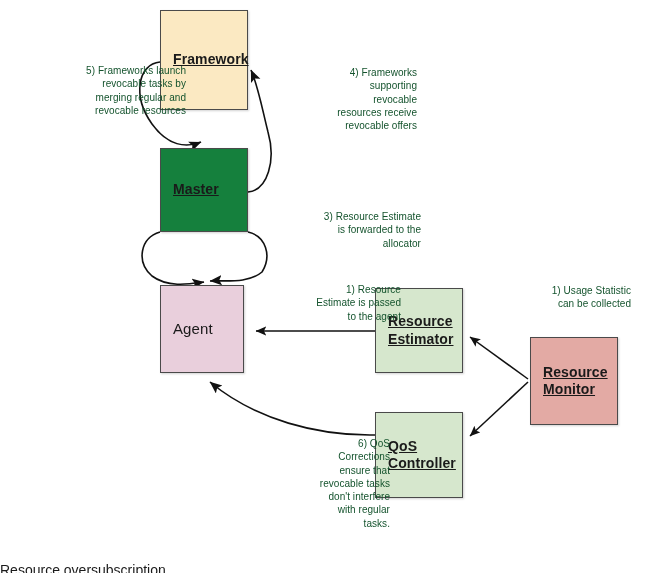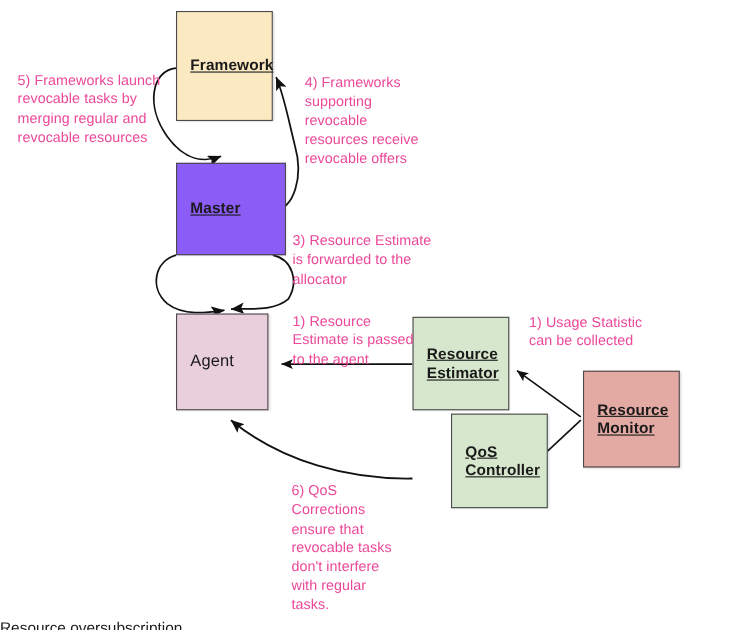--- a/index.html
+++ b/index.html
@@ -41,25 +41,26 @@
     font-size: 14px;
     line-height: 1.22;
     white-space: pre-line;
     letter-spacing: 0.1px;
   }
   .node.bold .node-label { font-weight: bold; text-decoration: underline; }
   .node.plain .node-label { font-weight: normal; font-size: 15px; }
 
   .ann {
     position: absolute;
-    font-size: 13px;
+    font-size: 10px;
     line-height: 1.33;
     white-space: pre-line;
-    color: #ec4899;
+    color: #14532d;
     letter-spacing: 0.05px;
+    text-align: right;
   }
   .cutoff-text {
     position: absolute;
     font-size: 14px;
     color: #1a1a1a;
     white-space: pre;
   }
 </style>
 </head>
 <body>
@@ -90,34 +91,34 @@
 
     <path d="M 528,382 L 470,436" fill="none" stroke="#111111" stroke-width="1.5" marker-end="url(#arrowhead-sm)"></path>
 
     <path d="M 375,435 C 318,436 256,420 210,382" fill="none" stroke="#111111" stroke-width="1.6" marker-end="url(#arrowhead)"></path>
   </svg>
 
   <div class="node bold" style="left:160px; top:10px; width:88px; height:100px; background:#fbe9c2;">
     <span class="node-label">Framework</span>
   </div>
 
-  <div class="node bold" style="left:160px; top:148px; width:100px; height:84px; background:#8b5cf6;">
+  <div class="node bold" style="left:160px; top:148px; width:88px; height:84px; background:#15803d;">
     <span class="node-label">Master</span>
   </div>
 
   <div class="node plain" style="left:160px; top:285px; width:84px; height:88px; background:#e9cfdc;">
     <span class="node-label">Agent</span>
   </div>
 
   <div class="node bold" style="left:375px; top:288px; width:88px; height:85px; background:#d6e7cd;">
     <span class="node-label">Resource
 Estimator</span>
   </div>
 
-  <div class="node bold" style="left:375px; top:376px; width:88px; height:86px; background:#d6e7cd;margin-left:35px;">
+  <div class="node bold" style="left:375px; top:412px; width:88px; height:86px; background:#d6e7cd;">
     <span class="node-label">QoS
 Controller</span>
   </div>
 
   <div class="node bold" style="left:530px; top:337px; width:88px; height:88px; background:#e3aaa4;">
     <span class="node-label">Resource
 Monitor</span>
   </div>
 
   <div class="ann" style="left:16px; top:64px; width:170px;">5) Frameworks launch

